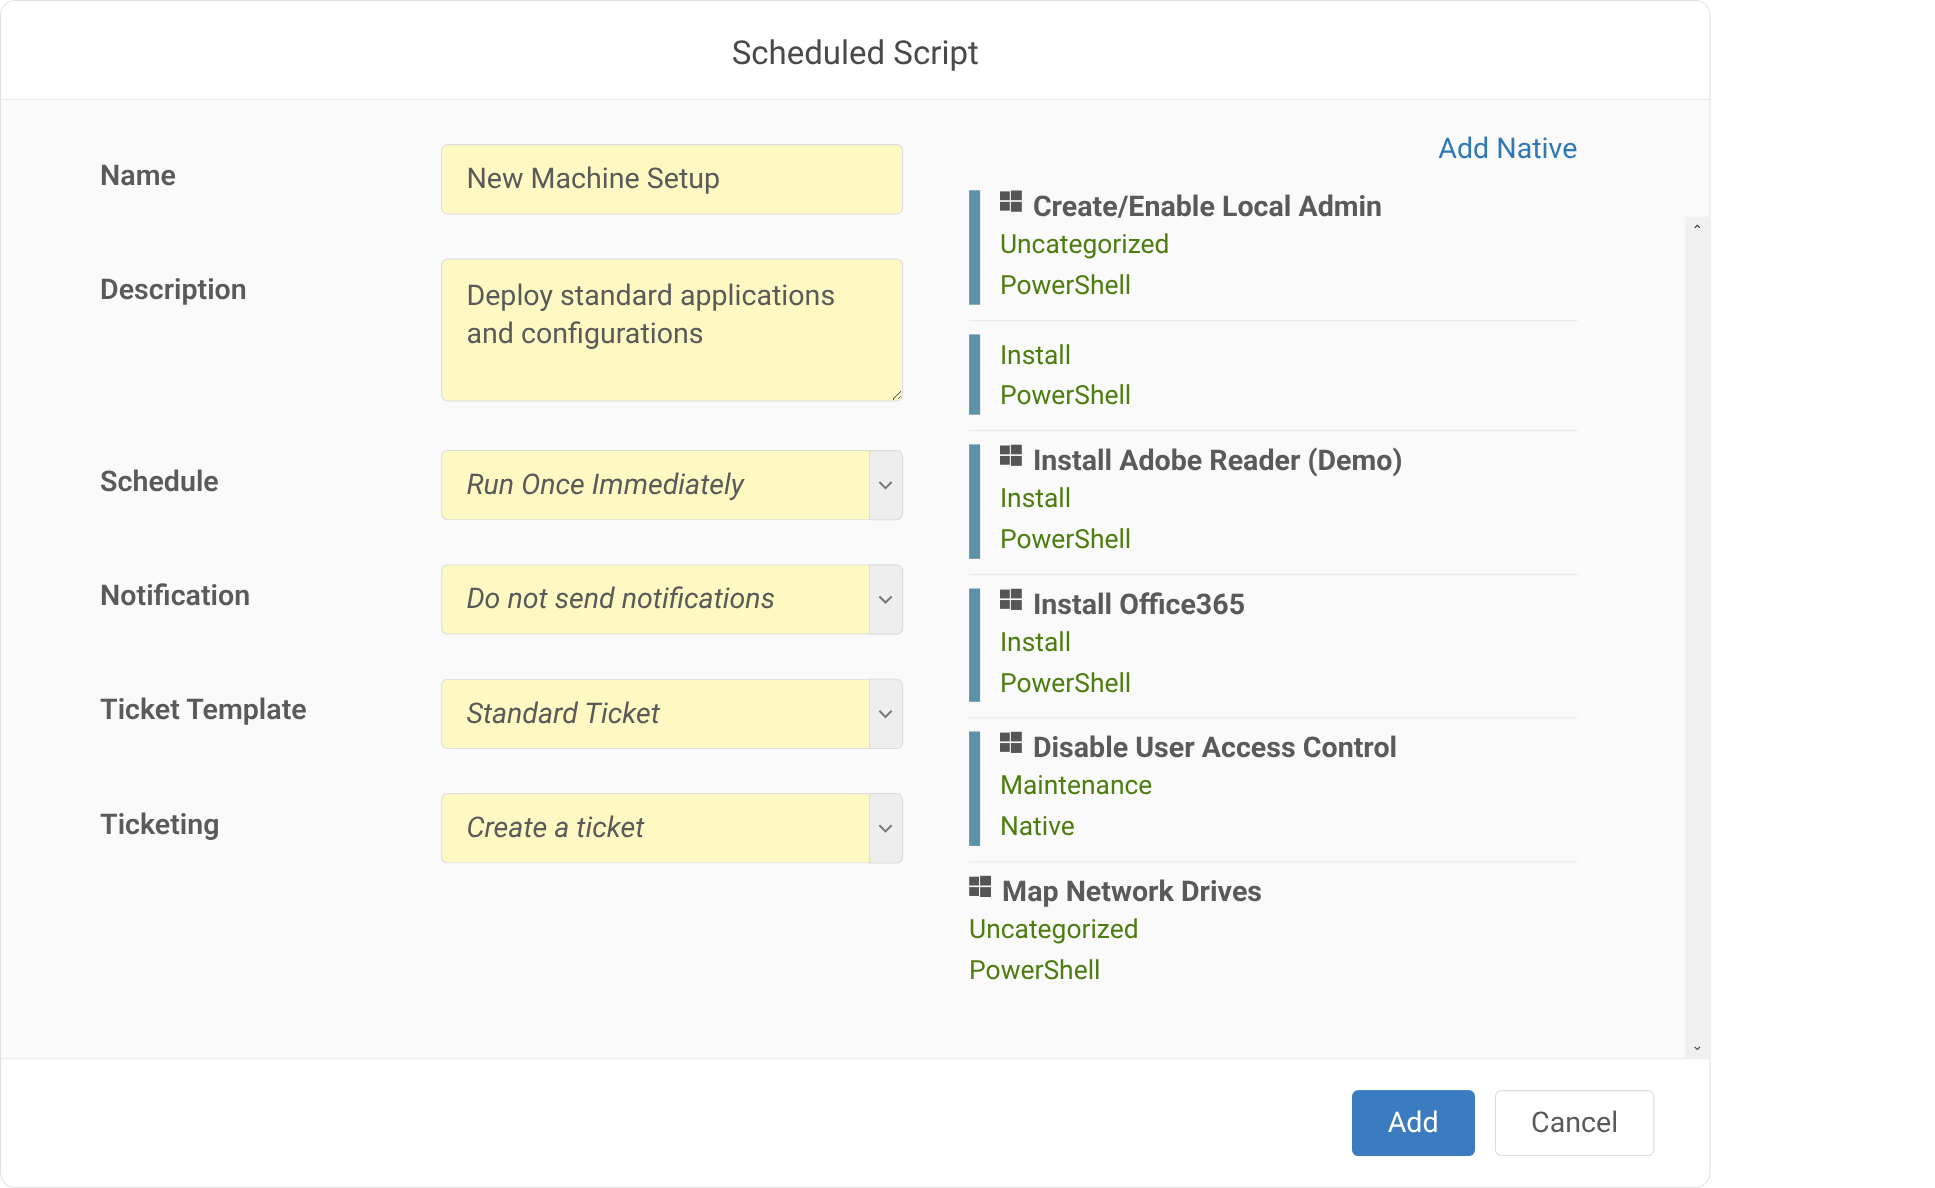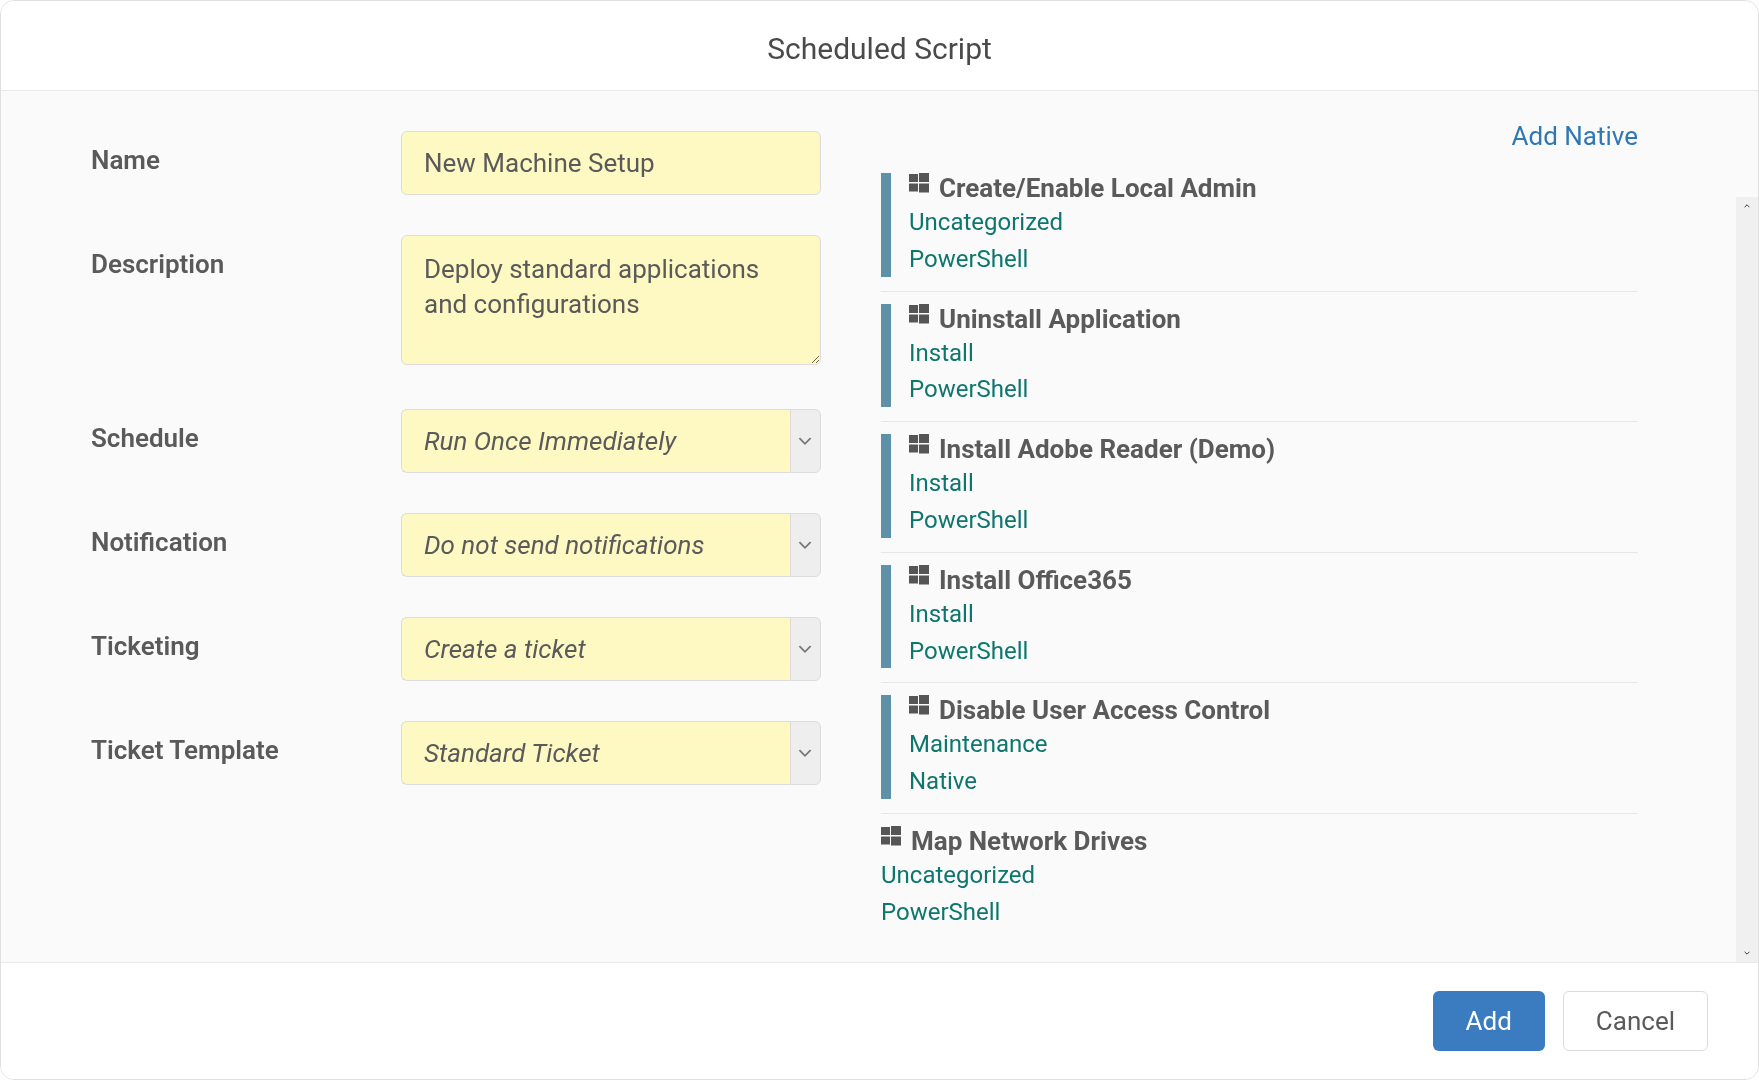--- a/index.html
+++ b/index.html
@@ -1,18 +1,18 @@
 <!DOCTYPE html>
 <html><head>
   <meta charset="utf-8">
   <style>
     * { box-sizing: border-box; margin: 0; padding: 0; }
     html, body { width: 1759px; height: 1080px; font-family: -apple-system, BlinkMacSystemFont, "Segoe UI", Roboto, "Helvetica Neue", Arial, sans-serif; background: #fff; color: #5a5a5a; }
     .modal {
-      width: 1759px;
+      width: 1555px;
       height: 1080px;
       display: flex;
       flex-direction: column;
       background: #fff;
       border: 1px solid #e0e0e0;
       border-radius: 14px;
       overflow: hidden;
     }
     .modal-header {
       text-align: center;
@@ -122,21 +122,21 @@
       align-items: flex-start;
       gap: 10px;
     }
     .script-title {
       font-size: 26px;
       font-weight: 700;
       color: #5a5a5a;
     }
     .script-sub {
       font-size: 24px;
-      color: #0f766e;
+      color: #4d7c0f;
       line-height: 1.45;
       margin-top: 2px;
     }
     .win-icon { width: 20px; height: 20px; flex-shrink: 0; }
     .modal-footer {
       border-top: 1px solid #e9e9e9;
       padding: 28px 50px;
       display: flex;
       justify-content: flex-end;
       gap: 18px;
@@ -222,47 +222,47 @@
             <div class="select-arrow">
               <svg viewBox="0 0 10 10">
                   <path d="M1 3 L5 7 L9 3" stroke="#777" stroke-width="1.3" fill="none"></path>
                 </svg>
             </div>
           </div>
         </div>
       </div>
 
       <div class="form-row">
+        <div class="form-label">Ticket Template</div>
+        <div class="form-control-wrap">
+          <div class="select-wrap">
+            <div class="select-box">Standard Ticket</div>
+            <div class="select-arrow">
+              <svg viewBox="0 0 10 10">
+                  <path d="M1 3 L5 7 L9 3" stroke="#777" stroke-width="1.3" fill="none"></path>
+                </svg>
+            </div>
+          </div>
+        </div>
+      </div>
+
+      <div class="form-row">
         <div class="form-label">Ticketing</div>
         <div class="form-control-wrap">
           <div class="select-wrap">
             <div class="select-box">Create a ticket</div>
             <div class="select-arrow">
               <svg viewBox="0 0 10 10">
                   <path d="M1 3 L5 7 L9 3" stroke="#777" stroke-width="1.3" fill="none"></path>
                 </svg>
             </div>
           </div>
         </div>
       </div>
 
-      <div class="form-row">
-        <div class="form-label">Ticket Template</div>
-        <div class="form-control-wrap">
-          <div class="select-wrap">
-            <div class="select-box">Standard Ticket</div>
-            <div class="select-arrow">
-              <svg viewBox="0 0 10 10">
-                  <path d="M1 3 L5 7 L9 3" stroke="#777" stroke-width="1.3" fill="none"></path>
-                </svg>
-            </div>
-          </div>
-        </div>
-      </div>
-
     </div>
 
     <div class="right-col">
       <span class="add-script-link">Add Native</span>
 
       <div class="script-list">
 
         <div class="script-item">
           <div class="script-bar"></div>
           <div class="script-content">
@@ -276,29 +276,20 @@
               <span class="script-title">Create/Enable Local Admin</span>
             </div>
             <div class="script-sub">Uncategorized</div>
             <div class="script-sub">PowerShell</div>
           </div>
         </div>
 
         <div class="script-item">
           <div class="script-bar"></div>
           <div class="script-content">
-            <div class="script-title-row">
-              <svg class="win-icon" viewBox="0 0 20 20">
-                  <rect x="0" y="1" width="9" height="8" fill="#555"></rect>
-                  <rect x="10" y="0" width="10" height="9" fill="#555"></rect>
-                  <rect x="0" y="10.5" width="9" height="8" fill="#555"></rect>
-                  <rect x="10" y="10.5" width="10" height="9" fill="#555"></rect>
-                </svg>
-              <span class="script-title">Uninstall Application</span>
-            </div>
             <div class="script-sub">Install</div>
             <div class="script-sub">PowerShell</div>
           </div>
         </div>
 
         <div class="script-item">
           <div class="script-bar"></div>
           <div class="script-content">
             <div class="script-title-row">
               <svg class="win-icon" viewBox="0 0 20 20">

